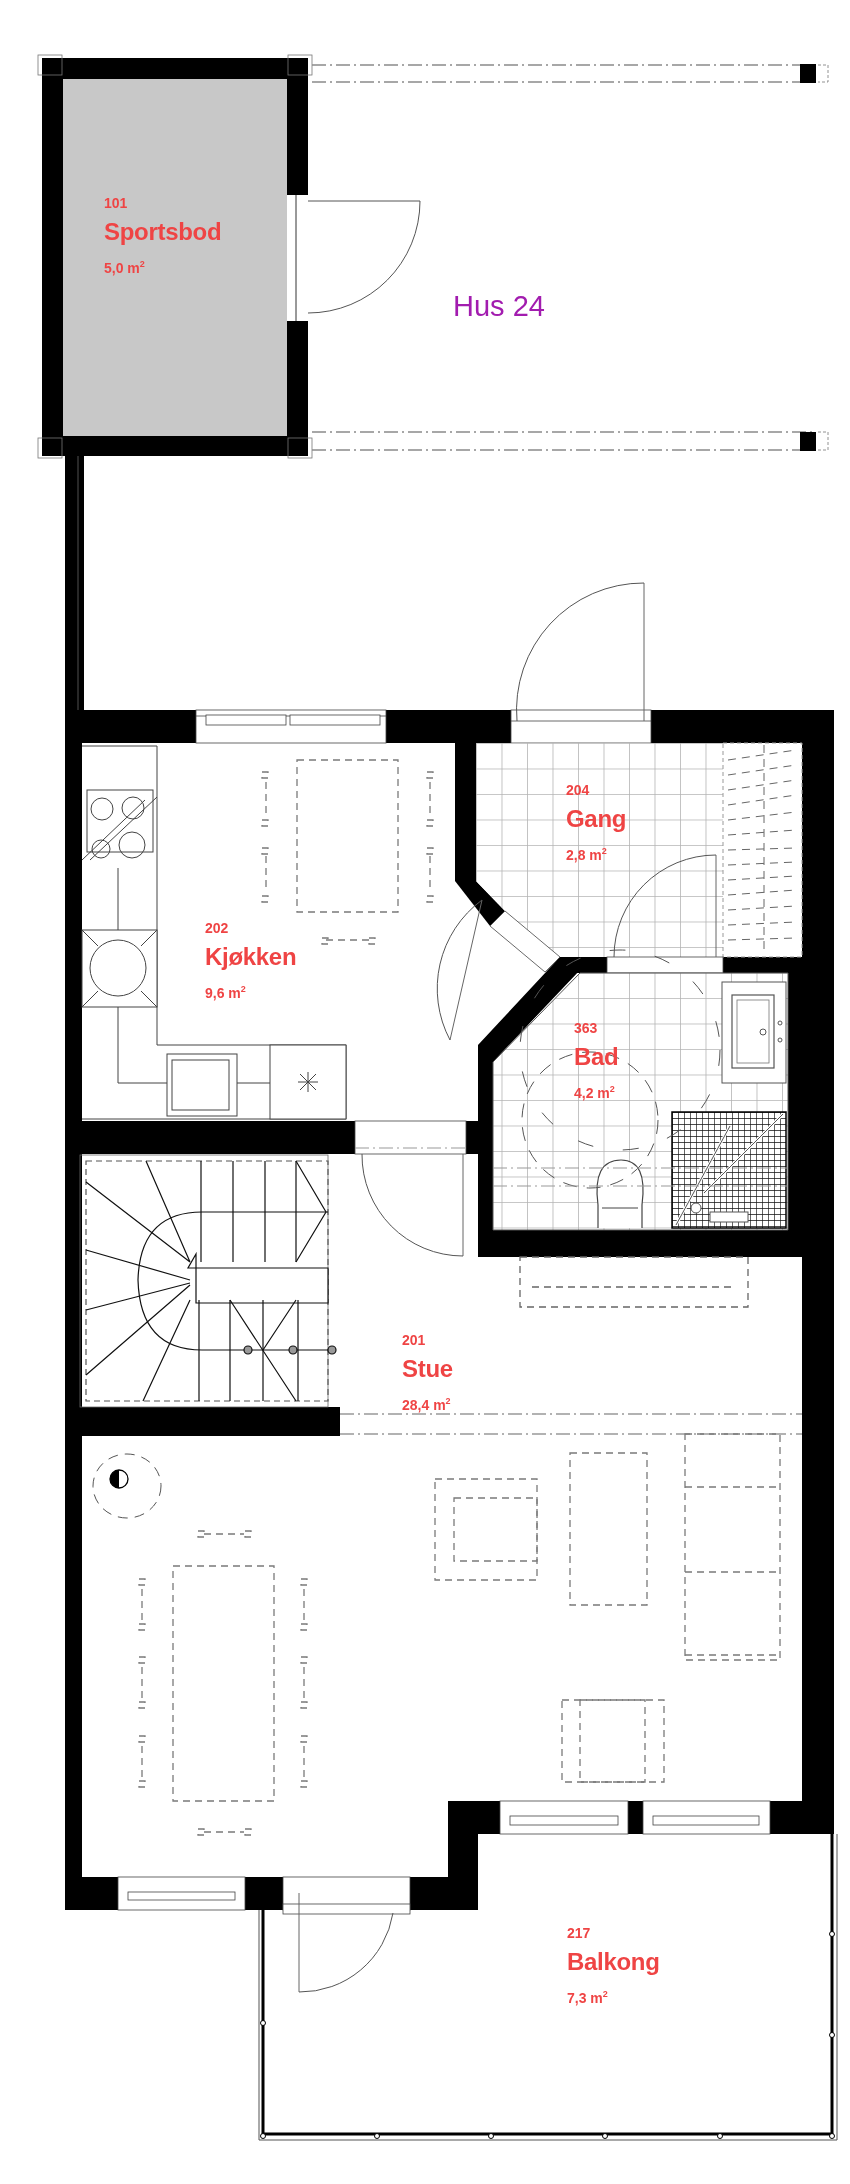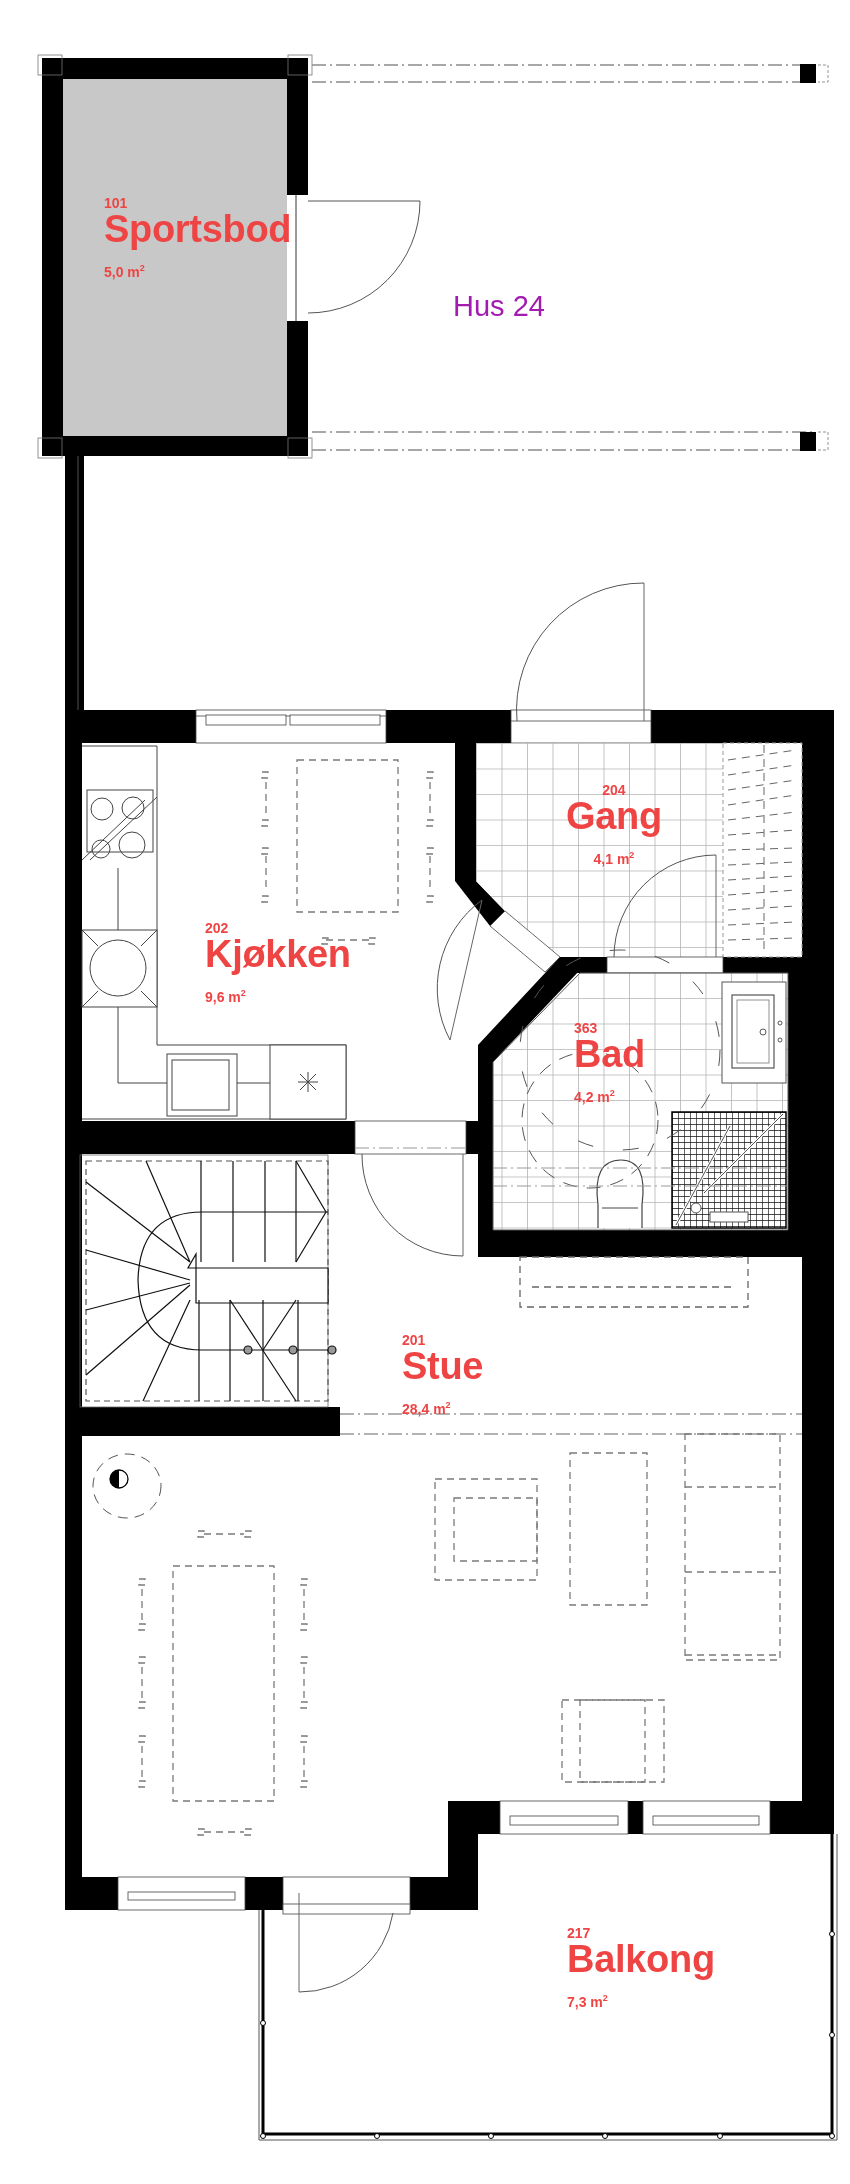--- a/index.html
+++ b/index.html
@@ -1,20 +1,20 @@
 <!DOCTYPE html>
 <html><head>
 <meta charset="utf-8">
 <style>
   html, body { margin: 0; padding: 0; background: #ffffff; }
   body { width: 850px; height: 2184px; position: relative; overflow: hidden; font-family: "Liberation Sans", sans-serif; }
   svg { position: absolute; left: 0; top: 0; }
   .room-label { position: absolute; color: #ef4444; font-family: "Liberation Sans", sans-serif; line-height: 1; font-weight: bold; }
   .room-label .num { font-size: 14px; display: block; }
-  .room-label .name { font-size: 38px; display: block; margin-top: 0; letter-spacing: -0.3px; }
+  .room-label .name { font-size: 24px; display: block; margin-top: 10px; letter-spacing: -0.3px; }
   .room-label .area { font-size: 14px; display: block; margin-top: 16px; }
   .room-label sup { font-size: 9px; vertical-align: 6px; }
   .house-label { position: absolute; font-size: 29px; color: #a21caf; font-family: "Liberation Sans", sans-serif; }
 </style>
 </head>
 <body>
 
 <svg width="850" height="2184" viewBox="0 0 850 2184" xmlns="http://www.w3.org/2000/svg">
   <defs>
     <pattern id="tile" width="25.5" height="25.5" patternUnits="userSpaceOnUse" x="476" y="743">
@@ -314,24 +314,24 @@
 </svg>
 
 <div class="room-label" style="left:104px; top:196px;">
   <span class="num">101</span>
   <span class="name">Sportsbod</span>
   <span class="area"><span>5,0 m</span><sup>2</sup></span>
 </div>
 
 <div class="house-label" style="left:453px; top:290px;">Hus 24</div>
 
-<div class="room-label" style="left:566px; top:783px;text-align:center;">
+<div class="room-label" style="left:566px; top:783px;">
   <span class="num">204</span>
   <span class="name">Gang</span>
-  <span class="area"><span>4,1 m</span><sup>2</sup></span>
+  <span class="area"><span>2,8 m</span><sup>2</sup></span>
 </div>
 
 <div class="room-label" style="left:205px; top:921px;">
   <span class="num">202</span>
   <span class="name">Kjøkken</span>
   <span class="area"><span>9,6 m</span><sup>2</sup></span>
 </div>
 
 <div class="room-label" style="left:574px; top:1021px;">
   <span class="num">363</span>

